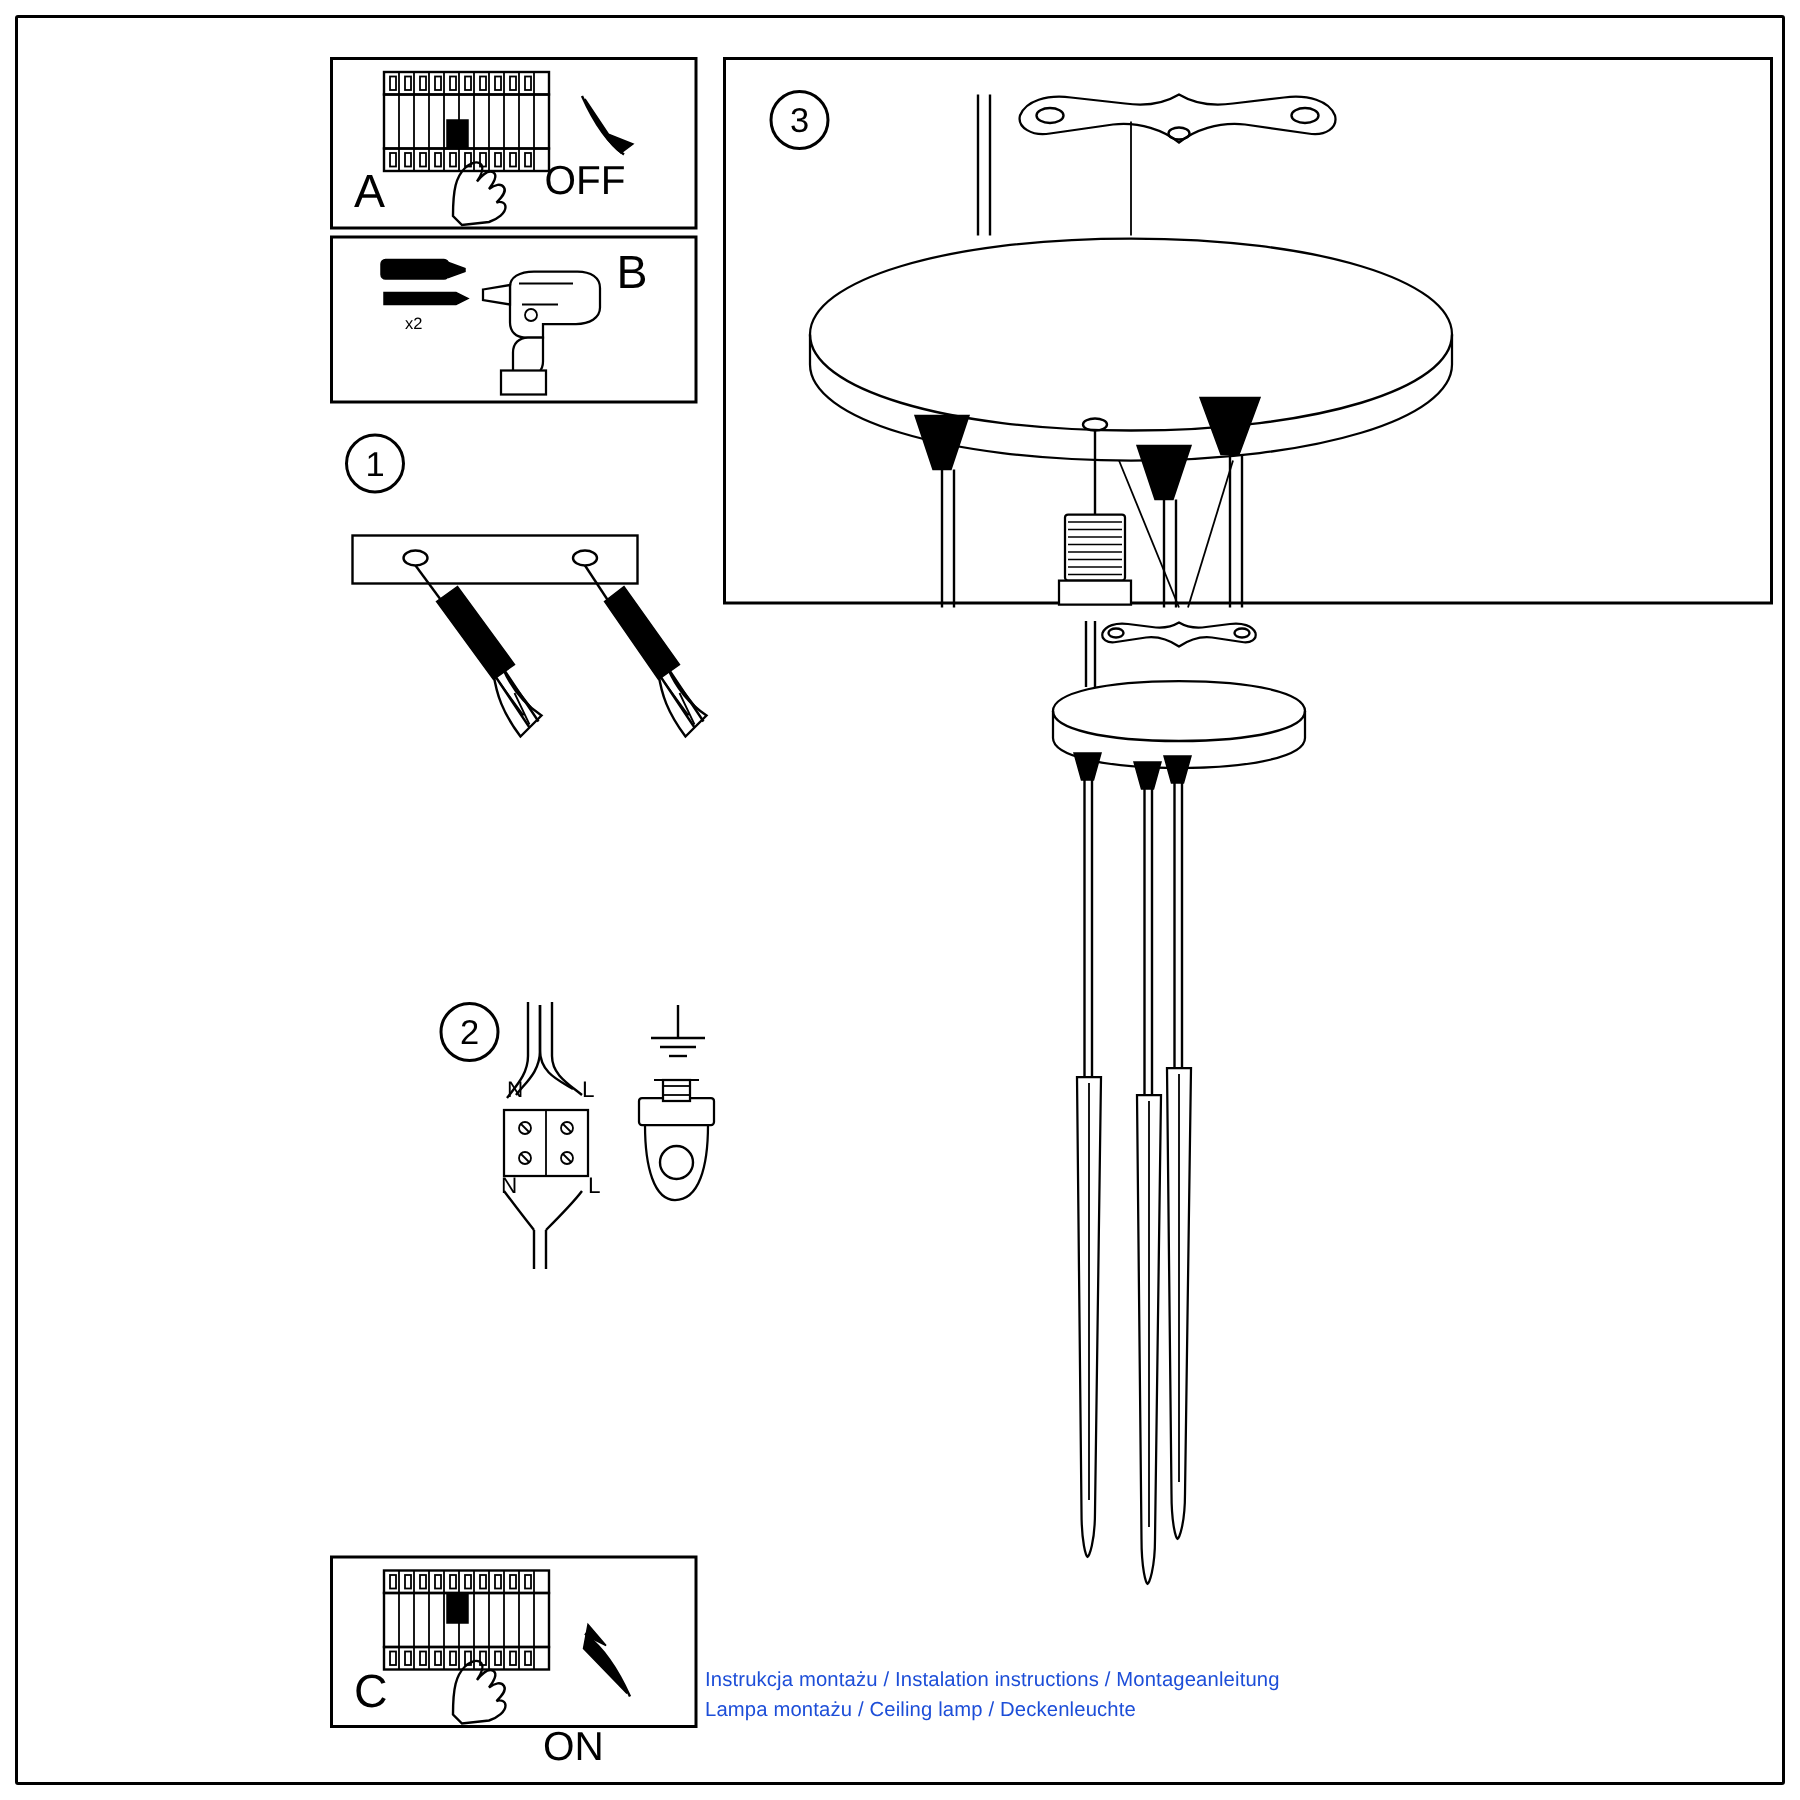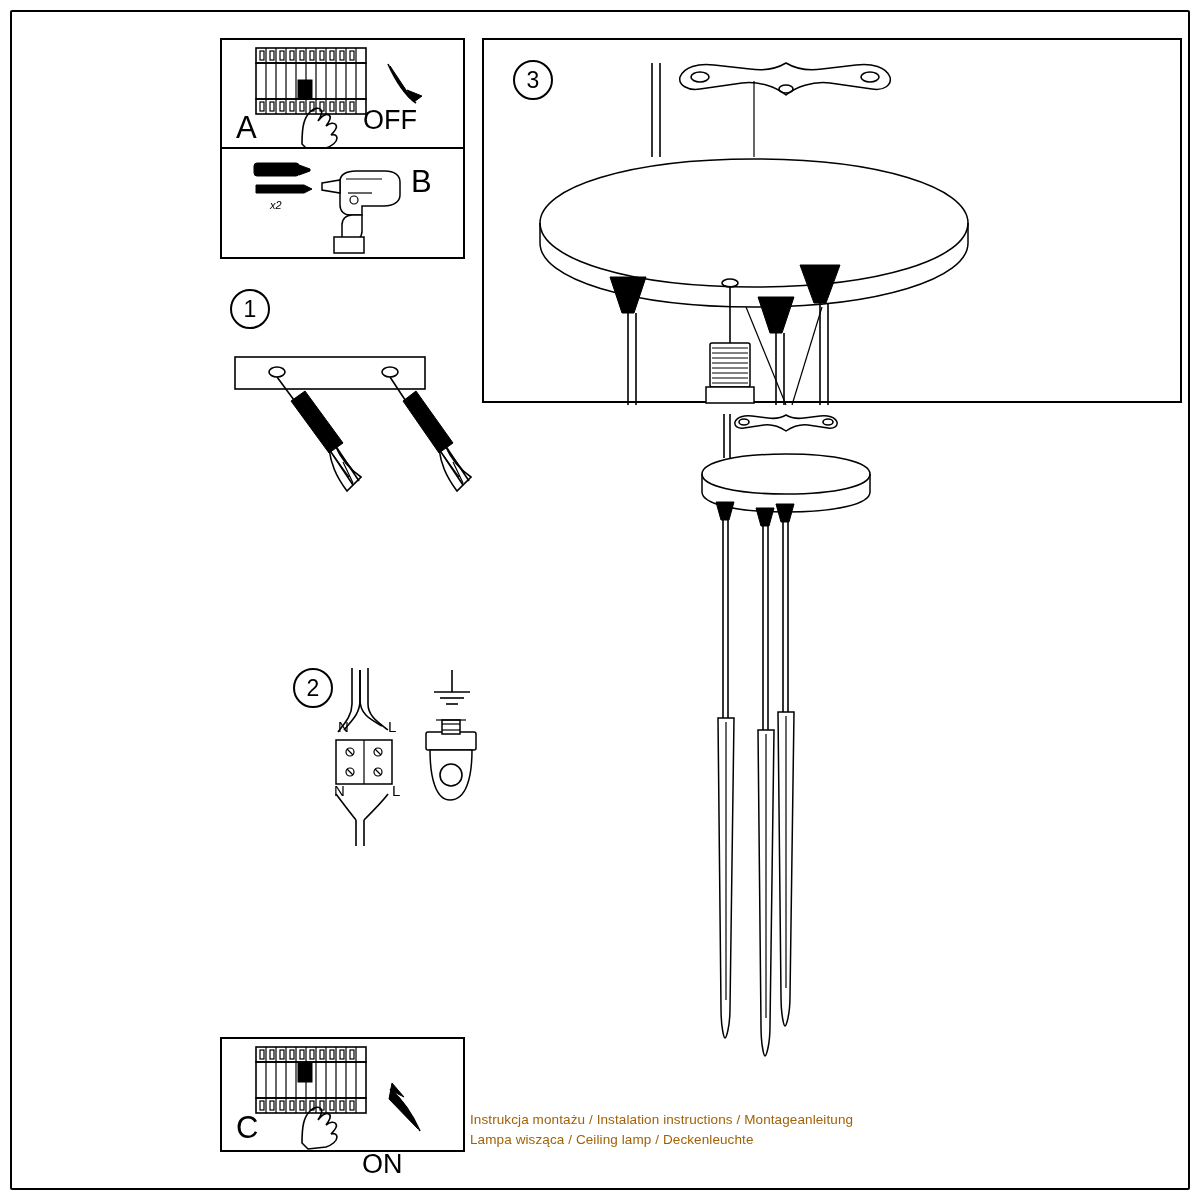--- a/index.html
+++ b/index.html
@@ -57,21 +57,21 @@
     box-sizing: border-box;
     text-align: center;
     line-height: 36px;
     font-size: 23px;
     font-family: "Liberation Sans", sans-serif;
     background: #fff;
   }
   .footer {
     position: absolute;
     font-size: 13.5px;
-    color: #a16207;
+    color: #1d4ed8;
     letter-spacing: 0.1px;
   }
   svg { display:block; overflow: visible; }
   .s { stroke:#000; fill:none; stroke-width:1.6; }
   .s2 { stroke:#000; fill:none; stroke-width:1.2; }
   .sfill { stroke:#000; fill:#000; stroke-width:1; }
   .wfill { stroke:#000; fill:#fff; stroke-width:1.5; }
 </style>
 </head>
 <body>
@@ -130,21 +130,21 @@
 
       <g>
         <path class="sfill" d="M168 26 C176 44, 184 56, 192 62 L185 50 L200 56 L192 62 Z"></path>
         <path class="s" d="M166 24 C175 44, 184 56, 194 63"></path>
       </g>
     </svg>
   </div>
   <div class="lbl big-letter" style="left:236px; top:110px;">A</div>
   <div class="lbl word" style="left:363px; top:105px;">OFF</div>
 
-  <div class="box" style="left:220px; top:147px; width:245px; height:112px;font-style:italic;">
+  <div class="box" style="left:220px; top:157px; width:245px; height:112px;">
     <svg width="241" height="108" viewBox="0 0 241 108">
 
       <g>
         <rect class="sfill" x="32" y="14" width="45" height="13" rx="3"></rect>
         <line class="s2" x1="40" y1="14" x2="40" y2="27" stroke="#fff"></line>
         <line class="s2" x1="48" y1="14" x2="48" y2="27" stroke="#fff"></line>
         <line class="s2" x1="56" y1="14" x2="56" y2="27" stroke="#fff"></line>
         <line class="s2" x1="64" y1="14" x2="64" y2="27" stroke="#fff"></line>
         <path class="sfill" d="M77 16 L88 20 L88 22 L77 26 Z"></path>
       </g>
@@ -429,15 +429,15 @@
       <g>
         <path class="sfill" d="M196 90 C188 72, 180 60, 170 52 L182 58 L170 44 L167 60 Z"></path>
         <path class="s" d="M198 92 C189 72, 180 60, 168 50"></path>
       </g>
     </svg>
   </div>
   <div class="lbl big-letter" style="left:236px; top:1110px;">C</div>
   <div class="lbl word" style="left:362px; top:1105px;margin-top:44px;">ON</div>
 
   <div class="footer" style="left:470px; top:1112px;">Instrukcja montażu / Instalation instructions / Montageanleitung</div>
-  <div class="footer" style="left:470px; top:1132px;">Lampa wisząca / Ceiling lamp / Deckenleuchte</div>
+  <div class="footer" style="left:470px; top:1132px;">Lampa montażu / Ceiling lamp / Deckenleuchte</div>
 
 </div>
 
 </body></html>

